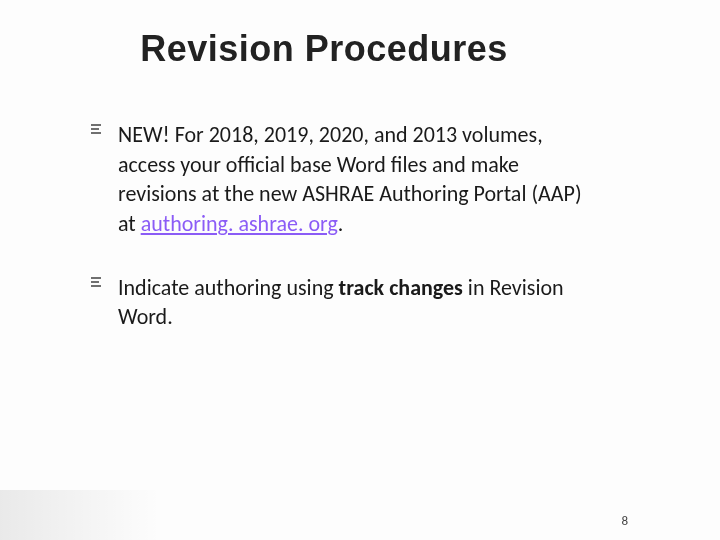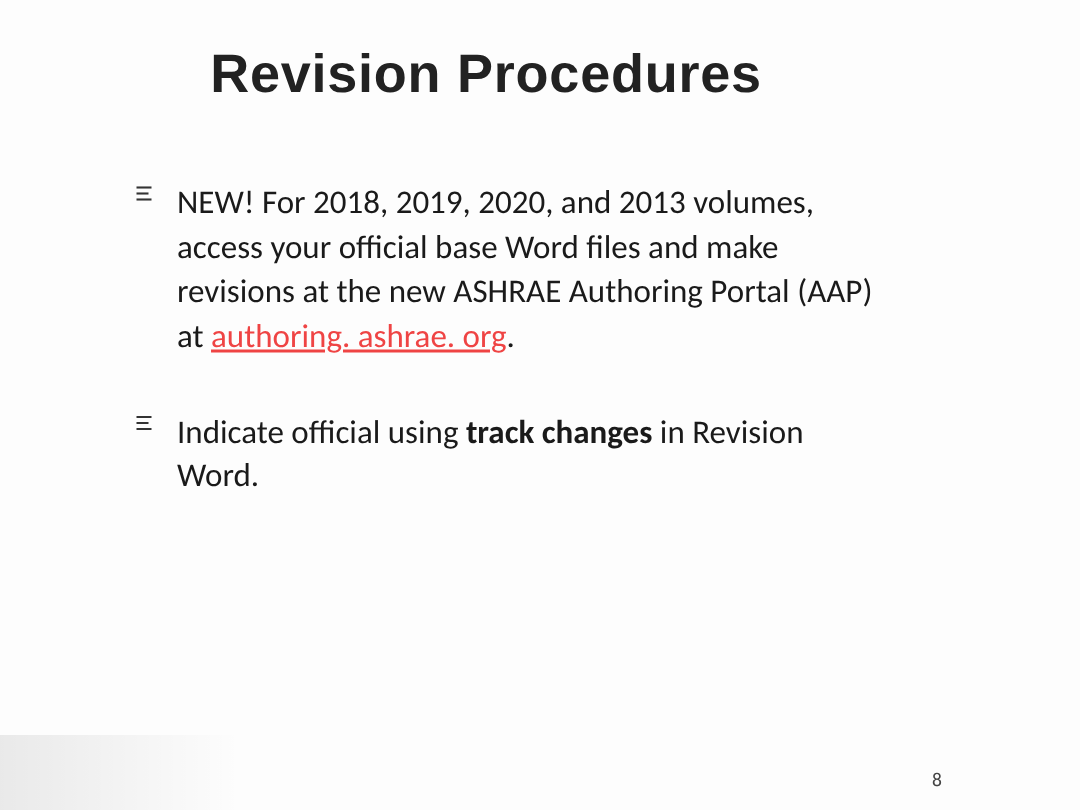--- a/index.html
+++ b/index.html
@@ -51,21 +51,21 @@
     margin-right: 14px;
     margin-top: 2px;
   }
   .bullet .marker svg {
     display: block;
   }
   .bullet .text {
     flex: 1 1 auto;
   }
   .link {
-    color: #ef4444;
+    color: #8b5cf6;
     text-decoration: underline;
   }
   .bold {
     font-weight: 700;
   }
   .pagenum {
     position: absolute;
     right: 20px;
     bottom: 12px;
     font-size: 13px;
@@ -106,21 +106,21 @@
 
     <div class="bullet">
       <span class="marker">
         <svg width="14" height="14" viewBox="0 0 14 14">
           <line x1="1" y1="3" x2="11" y2="3" stroke="#333" stroke-width="1.4"></line>
           <line x1="1" y1="7" x2="9" y2="7" stroke="#333" stroke-width="1.4"></line>
           <line x1="1" y1="11" x2="11" y2="11" stroke="#333" stroke-width="1.4"></line>
         </svg>
       </span>
       <span class="text">
-        <span>Indicate official using </span><span class="bold">track changes</span><span> in Revision Word.</span>
+        <span>Indicate authoring using </span><span class="bold">track changes</span><span> in Revision Word.</span>
       </span>
     </div>
 
   </div>
 
   <div class="gradient"></div>
 
   <div class="pagenum">8</div>
 
 </div>

